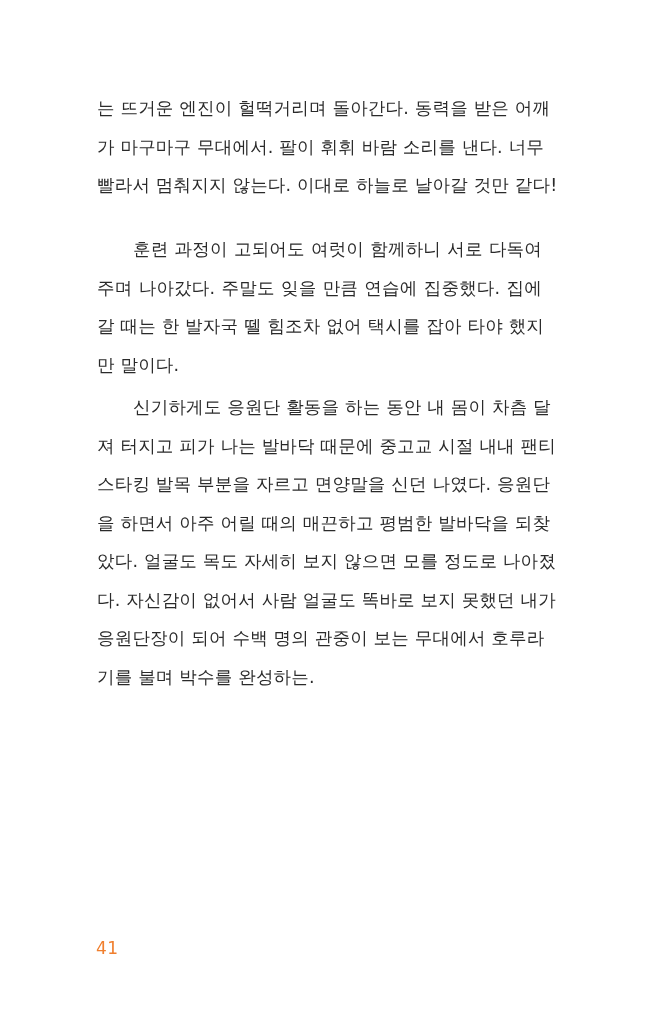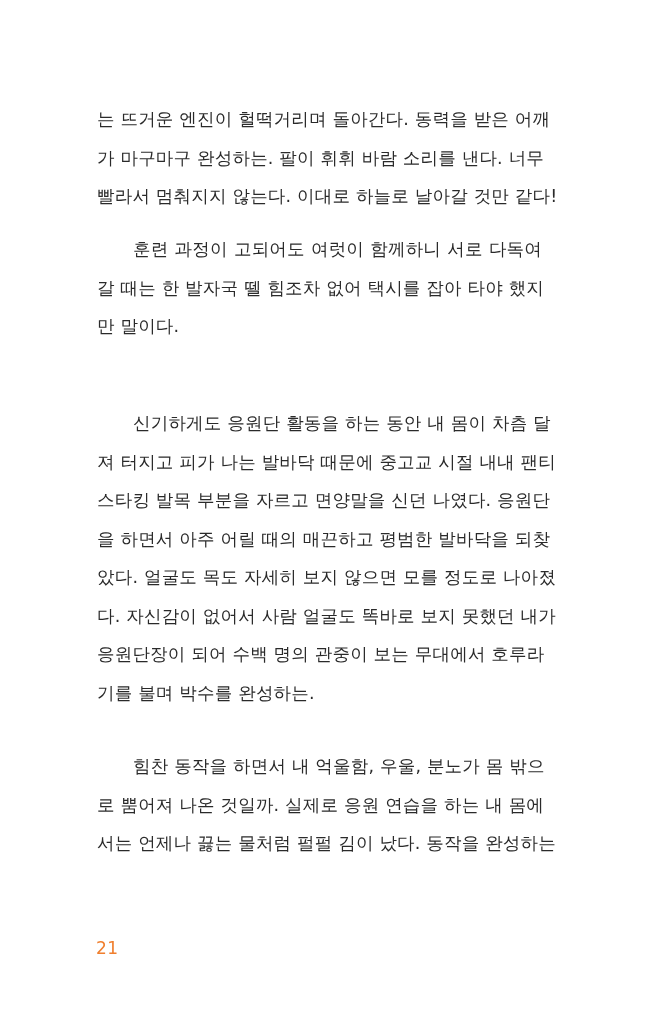--- a/index.html
+++ b/index.html
@@ -23,43 +23,39 @@
     position: absolute; left: 96px; top: 938px;
     font-family: "DejaVu Sans", sans-serif; font-size: 17px;
     color: #f07f2e; letter-spacing: 0.5px;
   }
 </style>
 </head>
 <body>
 
 <div class="page">
 
-  <div class="text-block" style="top:100px;">
+  <div class="text-block" style="top:89px;">
     <span class="line">는 뜨거운 엔진이 헐떡거리며 돌아간다. 동력을 받은 어깨</span>
-    <span class="line">가 마구마구 완성하는. 팔이 휘휘 바람 소리를 낸다. 너무</span>
+    <span class="line">가 마구마구 무대에서. 팔이 휘휘 바람 소리를 낸다. 너무</span>
     <span class="line last">빨라서 멈춰지지 않는다. 이대로 하늘로 날아갈 것만 같다!</span>
   </div>
 
   <div class="text-block" style="top:230px;">
     <span class="line indent">훈련 과정이 고되어도 여럿이 함께하니 서로 다독여</span>
+    <span class="line">주며 나아갔다. 주말도 잊을 만큼 연습에 집중했다. 집에</span>
     <span class="line">갈 때는 한 발자국 뗄 힘조차 없어 택시를 잡아 타야 했지</span>
     <span class="line last">만 말이다.</span>
   </div>
 
-  <div class="text-block" style="top:404px;">
+  <div class="text-block" style="top:388px;">
     <span class="line indent">신기하게도 응원단 활동을 하는 동안 내 몸이 차츰 달</span>
     <span class="line">져 터지고 피가 나는 발바닥 때문에 중고교 시절 내내 팬티</span>
     <span class="line">스타킹 발목 부분을 자르고 면양말을 신던 나였다. 응원단</span>
     <span class="line">을 하면서 아주 어릴 때의 매끈하고 평범한 발바닥을 되찾</span>
     <span class="line">았다. 얼굴도 목도 자세히 보지 않으면 모를 정도로 나아졌</span>
     <span class="line">다. 자신감이 없어서 사람 얼굴도 똑바로 보지 못했던 내가</span>
     <span class="line">응원단장이 되어 수백 명의 관중이 보는 무대에서 호루라</span>
     <span class="line last">기를 불며 박수를 완성하는.</span>
   </div>
 
-  <div class="text-block" style="top:747px;">
-    <span class="line indent">힘찬 동작을 하면서 내 억울함, 우울, 분노가 몸 밖으</span>
-    <span class="line">로 뿜어져 나온 것일까. 실제로 응원 연습을 하는 내 몸에</span>
-    <span class="line">서는 언제나 끓는 물처럼 펄펄 김이 났다. 동작을 완성하는</span>
-  </div>
 
-  <div class="page-number">21</div>
+  <div class="page-number">41</div>
 </div>
 
 </body></html>

